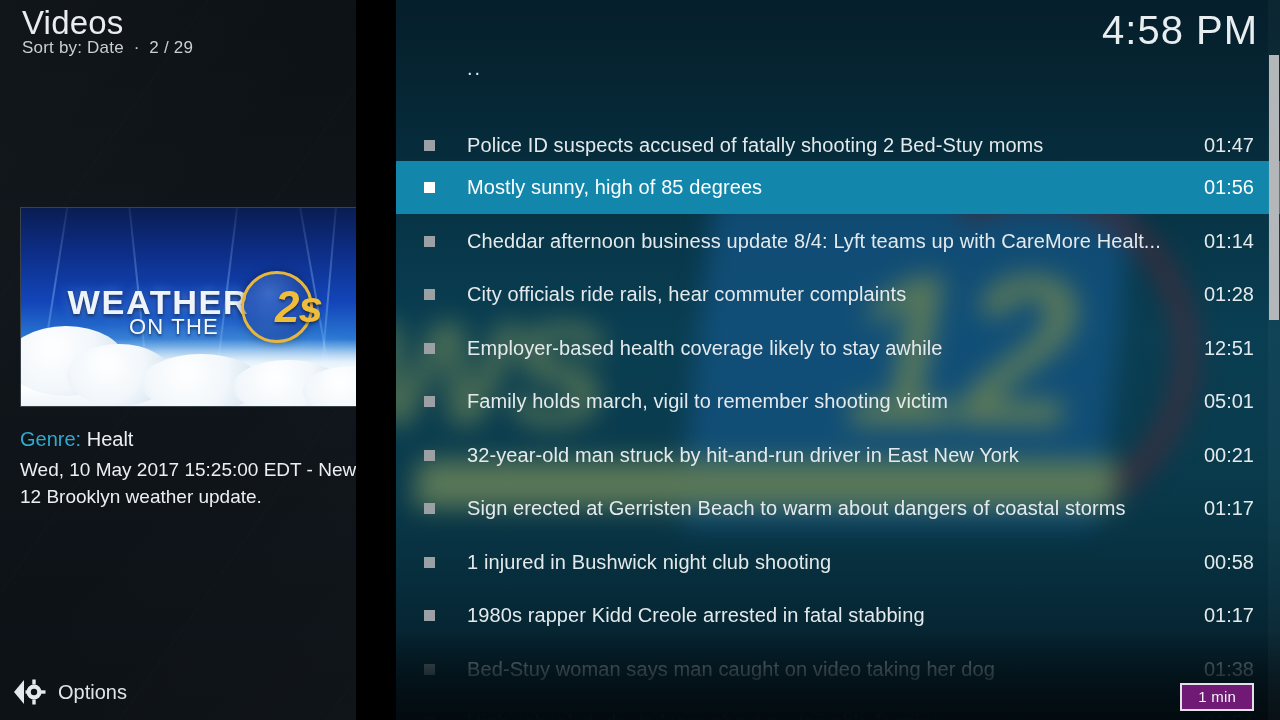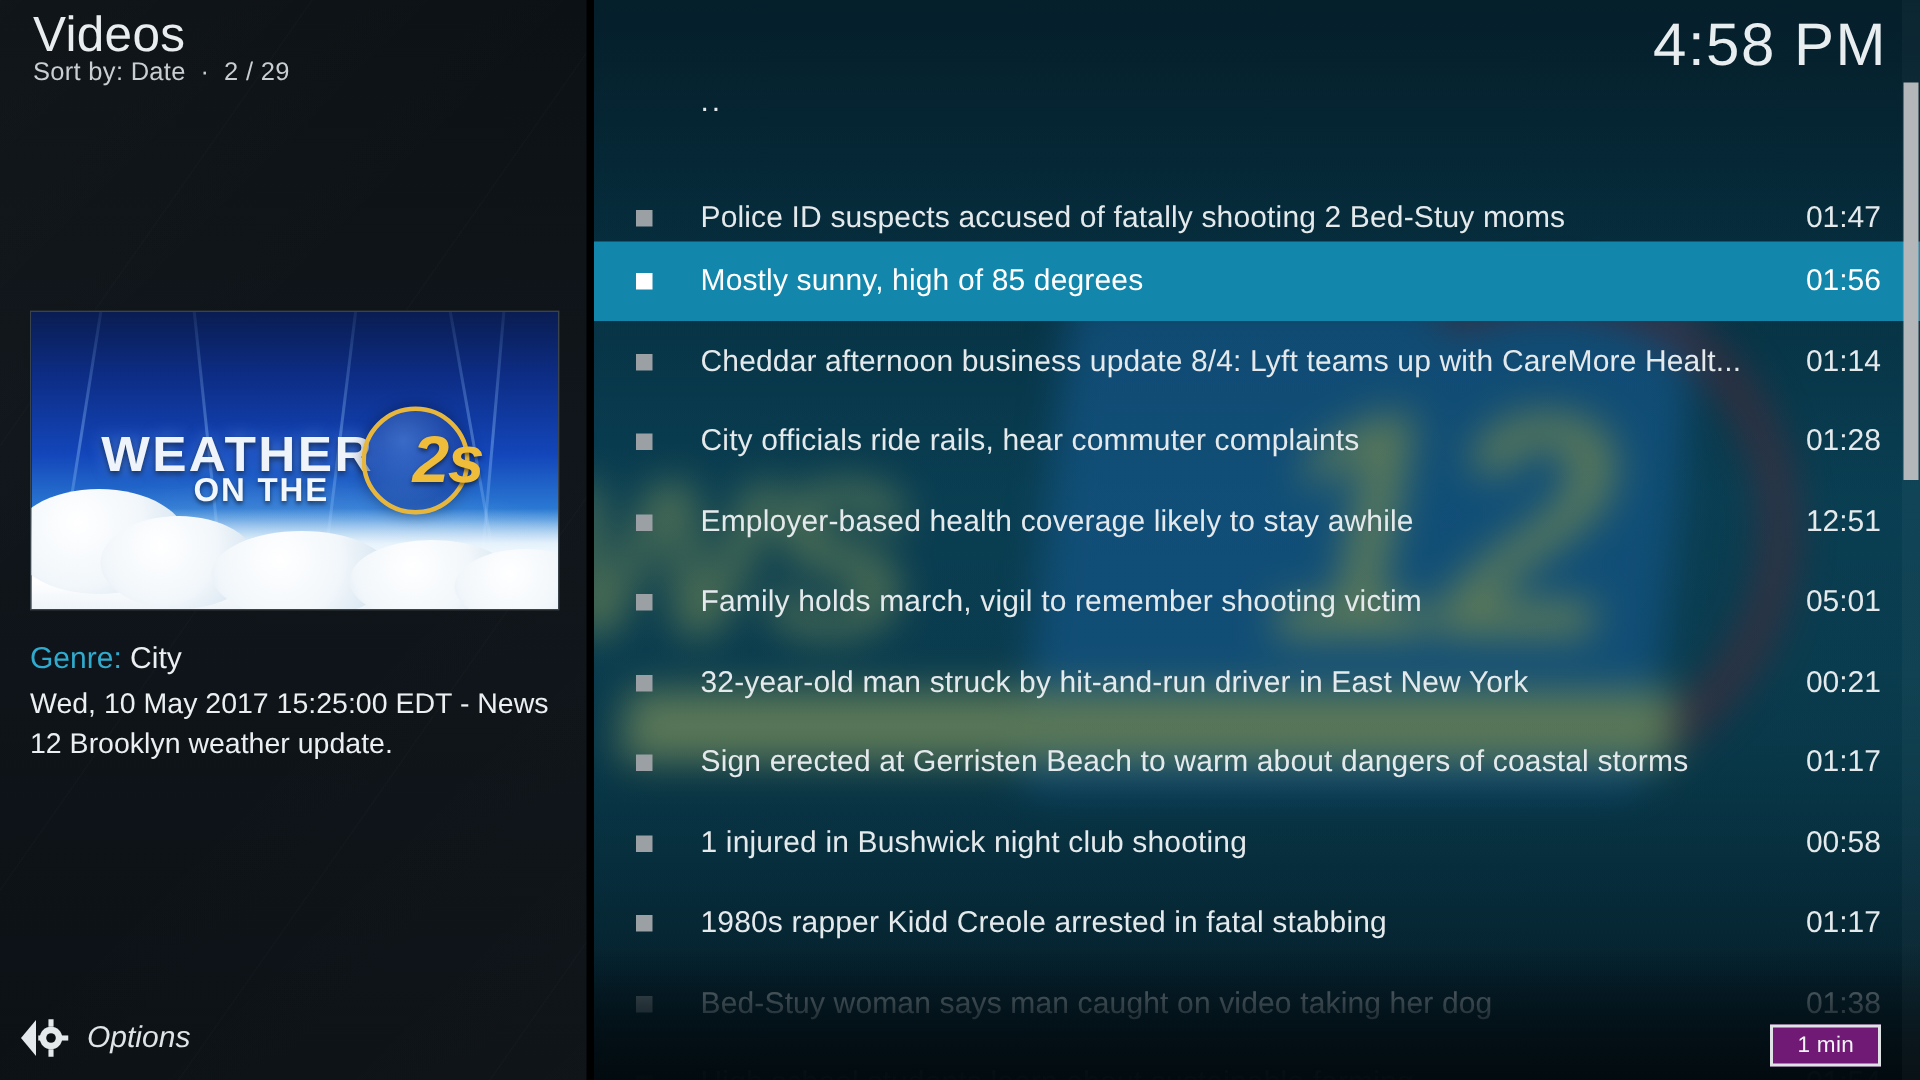--- a/index.html
+++ b/index.html
@@ -6,21 +6,21 @@
   html, body {
     width:1280px; height:720px; overflow:hidden;
     background:#000;
     font-family:"Liberation Sans", sans-serif;
     -webkit-font-smoothing:antialiased;
   }
   #screen { position:relative; width:1280px; height:720px; overflow:hidden; }
 
   
   #left-panel {
-    position:absolute; left:0; top:0; width:391px; height:720px;
+    position:absolute; left:0; top:0; width:356px; height:720px;
     background:
       linear-gradient(135deg, rgba(255,255,255,0.018) 0%, rgba(255,255,255,0) 38%),
       linear-gradient(315deg, rgba(255,255,255,0.015) 0%, rgba(255,255,255,0) 42%),
       linear-gradient(180deg, #0c1115 0%, #10161b 40%, #0c1116 100%);
     overflow:hidden;
   }
   #left-panel::before{
     content:""; position:absolute; inset:0;
     background:
       repeating-linear-gradient(125deg, rgba(255,255,255,0.012) 0 1px, rgba(255,255,255,0) 1px 170px);
@@ -66,21 +66,21 @@
   #logo-weather {
     position:absolute; left:50px; top:76px;
     font-family:"Liberation Sans", sans-serif;
     font-size:33px; font-weight:700; letter-spacing:1.5px;
     color:#eef4fa;
     text-shadow:0 2px 4px rgba(0,0,0,.55), 0 0 10px rgba(120,180,255,.55);
     transform:scaleX(1.04);
   }
   #logo-onthe {
     position:absolute; left:108px; top:106px;
-    font-size:22px; font-weight:700; letter-spacing:1.2px; color:#f2f7fc;
+    font-size:22px; font-weight:400; letter-spacing:1.2px; color:#f2f7fc;
     text-shadow:0 2px 3px rgba(0,0,0,.5);
   }
   #logo-badge {
     position:absolute; left:220px; top:63px; width:72px; height:72px;
     border-radius:50%;
     border:3px solid #e7b63c;
     background:radial-gradient(circle at 38% 30%, rgba(90,140,215,.55) 0%, rgba(25,60,150,.50) 70%);
     box-shadow:0 0 10px rgba(0,0,0,.35);
   }
   #logo-2s {
@@ -97,21 +97,21 @@
   #genre-label { color:#30aacd; }
   #genre-value { color:#eceff1; }
   #plot-line {
     position:absolute; left:20px; top:456px; width:360px;
     font-size:19px; line-height:27px; color:#eceff1;
   }
 
   
   #options-row {
     position:absolute; left:8px; bottom:8px; height:40px;
-    display:flex; align-items:center; gap:12px;font-style:italic;
+    display:flex; align-items:center; gap:12px;
   }
   #options-icon { width:38px; height:34px; position:relative; }
   #options-label { font-size:20px; color:#dfe4e7; }
 
   
   #list-panel {
     position:absolute; left:396px; top:0; width:884px; height:720px;
     overflow:hidden;
     background:linear-gradient(180deg,
       #04141d 0%, #052431 14%, #07374a 32%, #0a4257 46%,
@@ -239,21 +239,21 @@
 
         <div id="logo-weather">WEATHER</div>
         <div id="logo-onthe">ON THE</div>
         <div id="logo-badge"></div>
         <div id="logo-2s">2s</div>
       </div>
     </div>
 
     <div id="genre-line">
       <span id="genre-label">Genre:</span>
-      <span id="genre-value">City</span>
+      <span id="genre-value">Healt</span>
     </div>
 
     <div id="plot-line">Wed, 10 May 2017 15:25:00 EDT - News 12 Brooklyn weather update.</div>
 
     <div id="options-row">
       <span id="options-icon">
         <svg width="38" height="34" viewBox="0 0 38 34">
           <path d="M16 5 L6 17 L16 29 Z" fill="#e4e9ec"></path>
           <circle cx="26" cy="17" r="7.5" fill="#e4e9ec"></circle>
           <circle cx="26" cy="17" r="3.2" fill="#0c1115"></circle>

